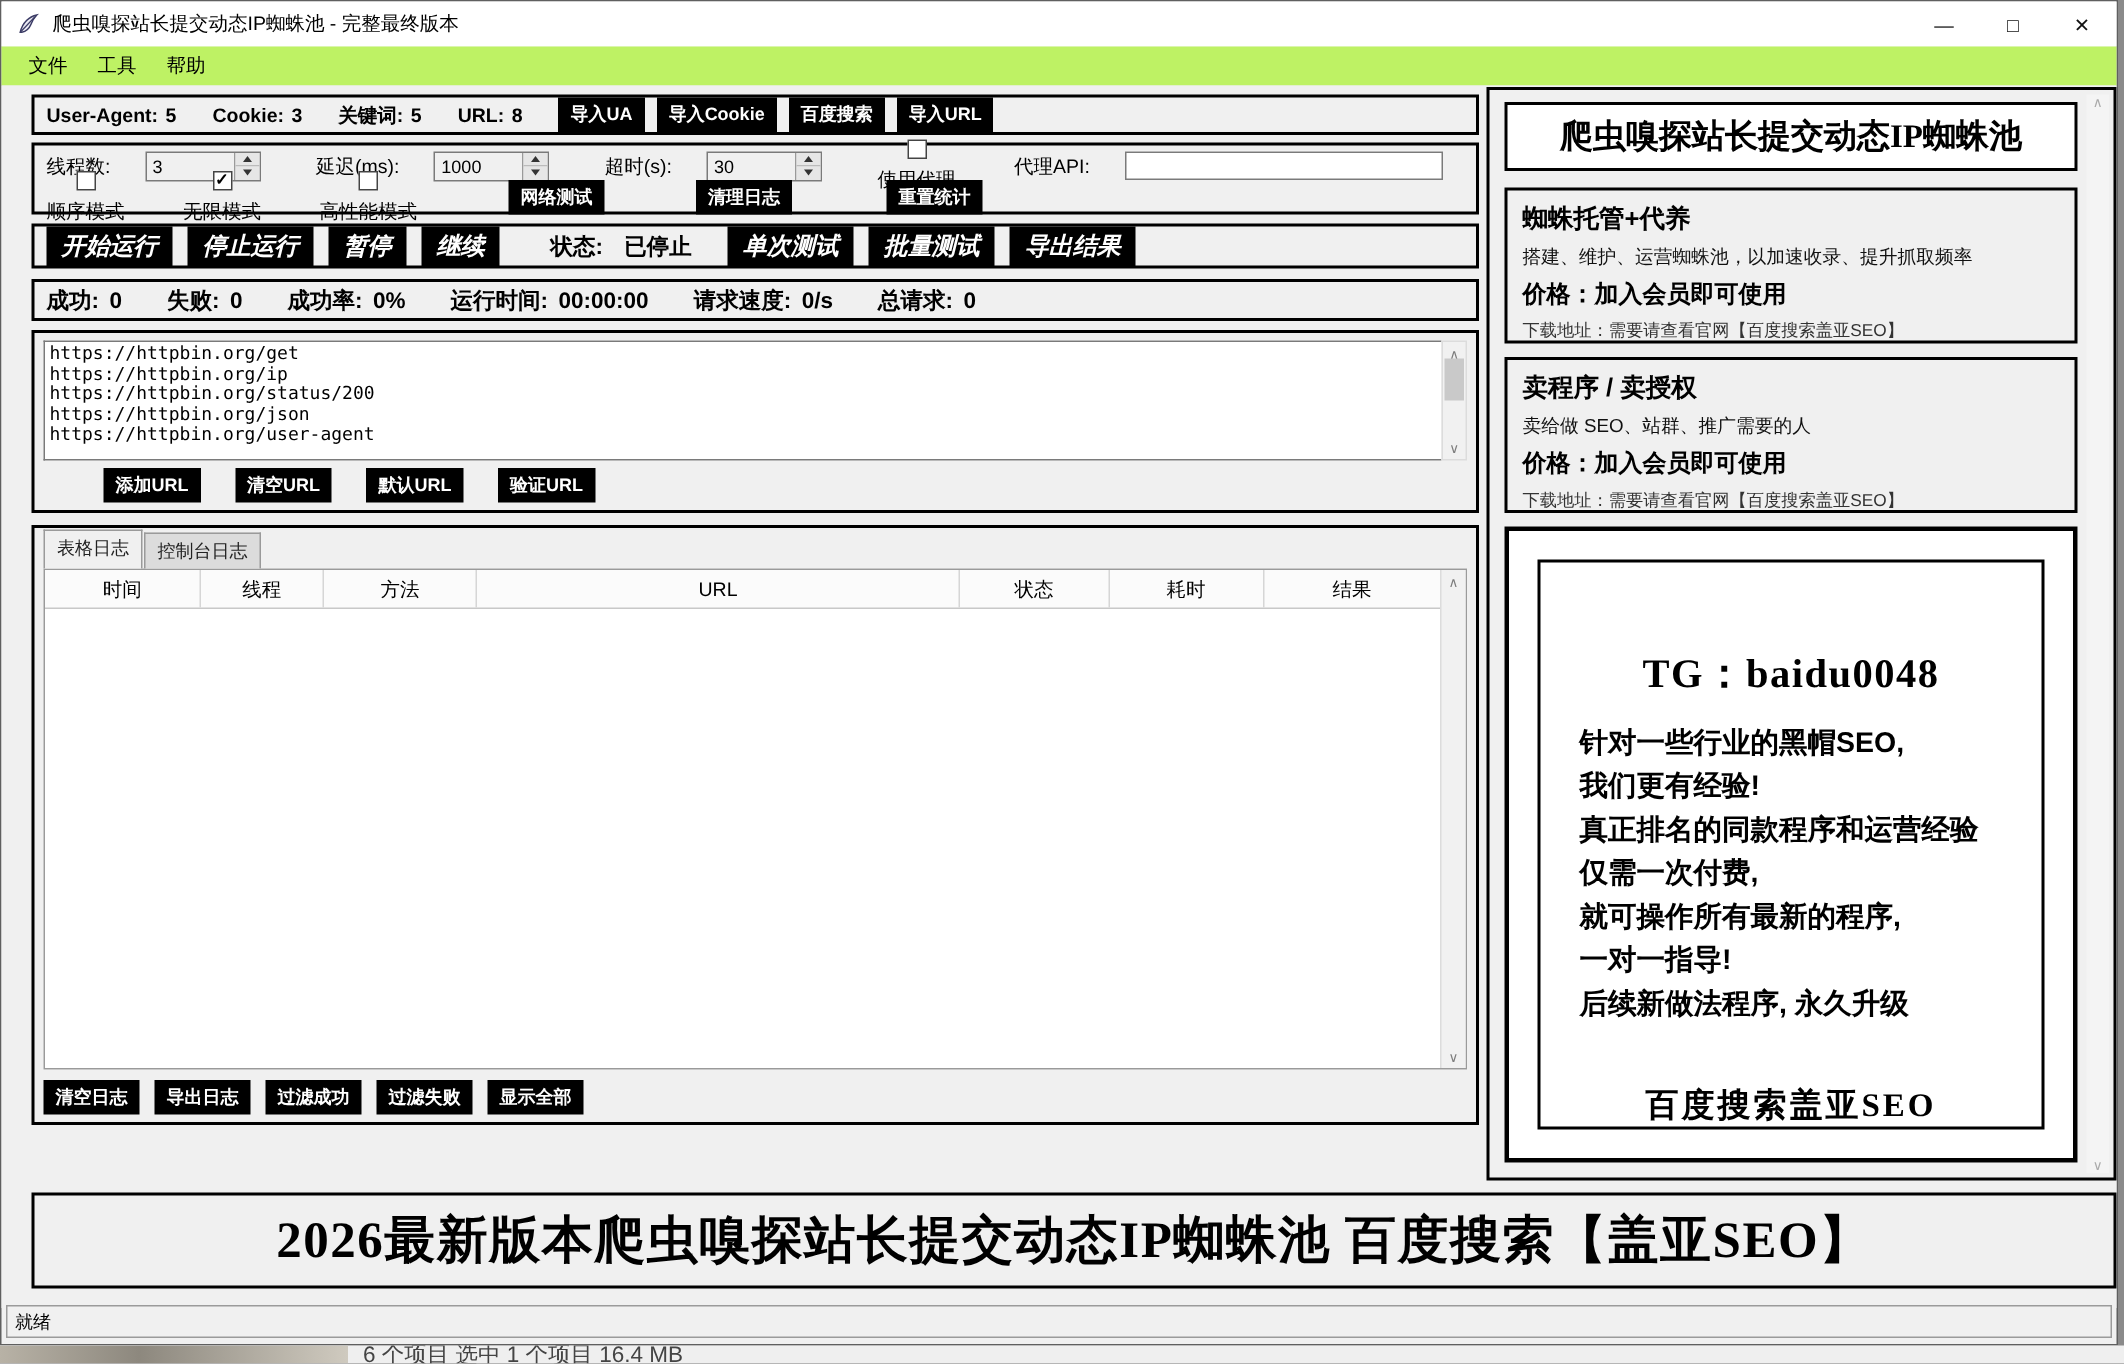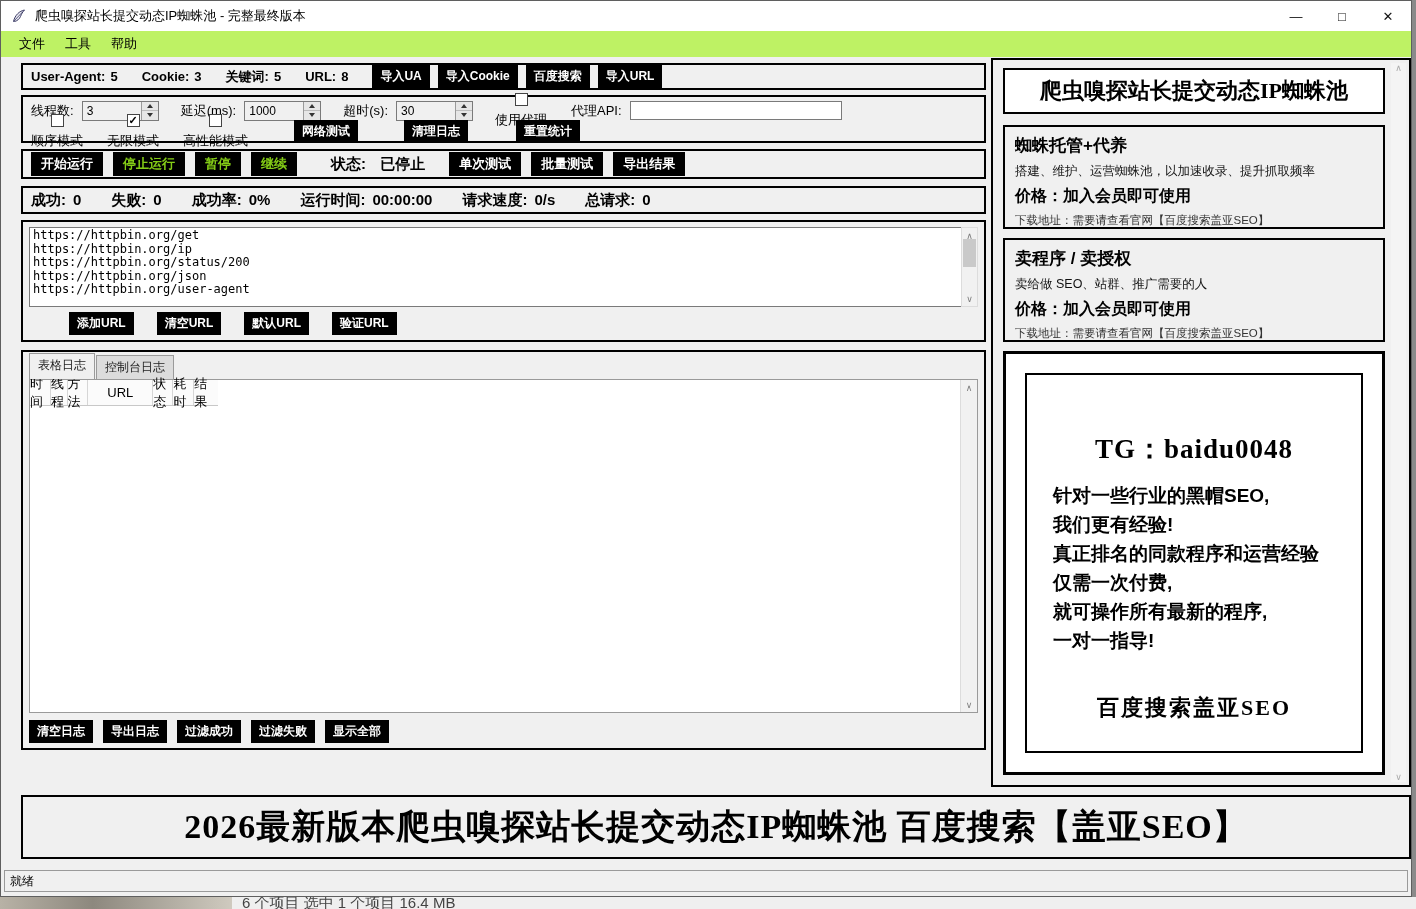--- a/index.html
+++ b/index.html
@@ -21,31 +21,31 @@
   .menu-item { font-size:13px; padding:3px 10px; color:#000; }
 
   
   .content { position:relative; width:100%; height:815px; background:#f0f0f0; padding:6px 0 0 20px; }
   .left-col { position:absolute; left:20px; top:6px; width:965px; }
   .box { border:2px solid #000; background:#f0f0f0; display:flex; align-items:center; padding:0 8px; }
 
   
   .kbtn { background:#000; color:#fff; border:none; padding:3px 8px;
     font:bold 12px "Liberation Sans", sans-serif; cursor:pointer; white-space:nowrap; }
-  .kbtn.lg { font-size:13px; padding:3px 10px; }
-  .kbtn.disabled { color:#84cc16; }
+  .kbtn.lg { font-size:16px; padding:3px 10px;font-style:italic; }
+  .kbtn.disabled { color:#ffffff; }
 
   
   .counts-box { height:27px; margin-bottom:5px; gap:8px; }
   .count-pair { font-weight:bold; font-size:13px; margin-right:16px; white-space:nowrap; }
   .count-pair .val { margin-left:5px; }
 
   
   .settings-box { height:48px; margin-bottom:6px; display:block; padding:3px 8px; }
-  .settings-row { display:flex; align-items:center; height:21px; gap:8px; }
+  .settings-row { display:flex; align-items:center; height:21px; gap:23px; }
   .lbl { font-size:13px; white-space:nowrap; }
   .spin { display:flex; height:20px; border:1px solid #7a7a7a; background:#f0f0f0; margin-right:14px; }
   .spin .spin-val { padding:2px 4px; font-size:12px; min-width:58px; }
   .spin .spin-btns { display:flex; flex-direction:column; width:17px; border-left:1px solid #9a9a9a; }
   .spin-up,.spin-dn { flex:1; background:#e6e6e6; position:relative; border-bottom:1px solid #bbb; }
   .spin-dn { border-bottom:none; }
   .spin-up::after,.spin-dn::after { content:""; position:absolute; left:50%; top:50%;
     transform:translate(-50%,-50%); border-left:3px solid transparent; border-right:3px solid transparent; }
   .spin-up::after { border-bottom:4px solid #333; }
   .spin-dn::after { border-top:4px solid #333; }
@@ -77,21 +77,21 @@
   .vscroll .thumb { width:13px; background:#c9c9c9; }
   .url-btn-row { display:flex; gap:23px; margin-top:5px;margin-left:40px; }
 
   
   .log-box { display:block; padding:5px 6px 6px 6px; height:400px; }
   .tabs { display:flex; height:22px; align-items:flex-end; }
   .tab { font-size:12px; padding:3px 8px 3px 8px; border:1px solid #9a9a9a; border-bottom:none;
     background:#dcdcdc; color:#222; margin-right:1px; }
   .tab.active { background:#f0f0f0; padding-bottom:5px; position:relative; z-index:2; }
   .table-wrap { border:1px solid #9a9a9a; background:#fff; height:334px; display:flex; }
-  .table-main { flex:1; display:flex; flex-direction:row;gap:19px; }
+  .table-main { flex:1; display:flex; flex-direction:column;gap:19px; }
   .thead { display:flex; height:26px; background:#fbfbfb; border-bottom:1px solid #c8c8c8; }
   .th { font-size:13px; color:#000; display:flex; align-items:center; justify-content:center;
     border-right:1px solid #d6d6d6; height:100%; }
   .tbody { flex:1; background:#fff; }
   .log-btn-row { display:flex; gap:10px; margin-top:7px; }
 
   
   .right-panel { position:absolute; left:990px; top:1px; width:420px; height:729px;
     border:2px solid #000; background:#f0f0f0; padding:8px 24px 8px 10px; }
   .rp-title { border:2px solid #000; background:#fff; height:46px; display:flex; align-items:center;
@@ -322,20 +322,21 @@
 
       <div class="tg-box">
         <div class="tg-inner">
           <div class="tg-heading">TG：baidu0048</div>
           <div class="tg-line">针对一些行业的黑帽SEO,</div>
           <div class="tg-line">我们更有经验!</div>
           <div class="tg-line">真正排名的同款程序和运营经验</div>
           <div class="tg-line">仅需一次付费,</div>
           <div class="tg-line">就可操作所有最新的程序,</div>
           <div class="tg-line">一对一指导!</div>
+          <div class="tg-line">后续新做法程序, 永久升级</div>
           <div class="tg-footer">百度搜索盖亚SEO</div>
         </div>
       </div>
 
       <div class="rp-scroll">
         <span class="arr">∧</span>
         <span class="arr">∨</span>
       </div>
     </div>
 

